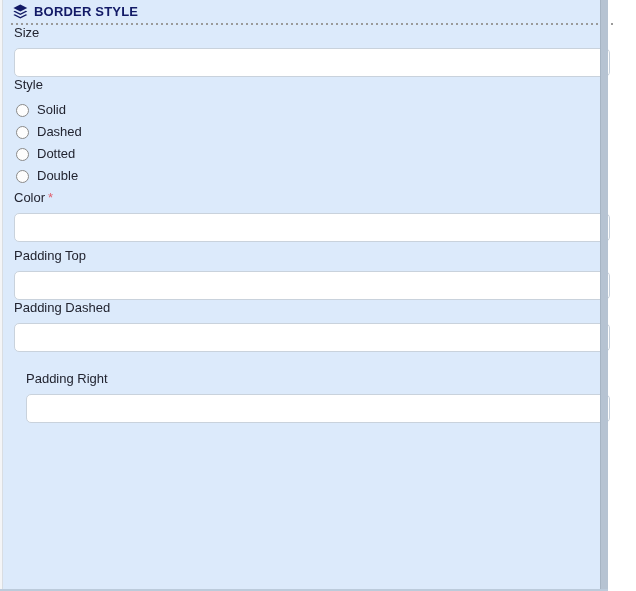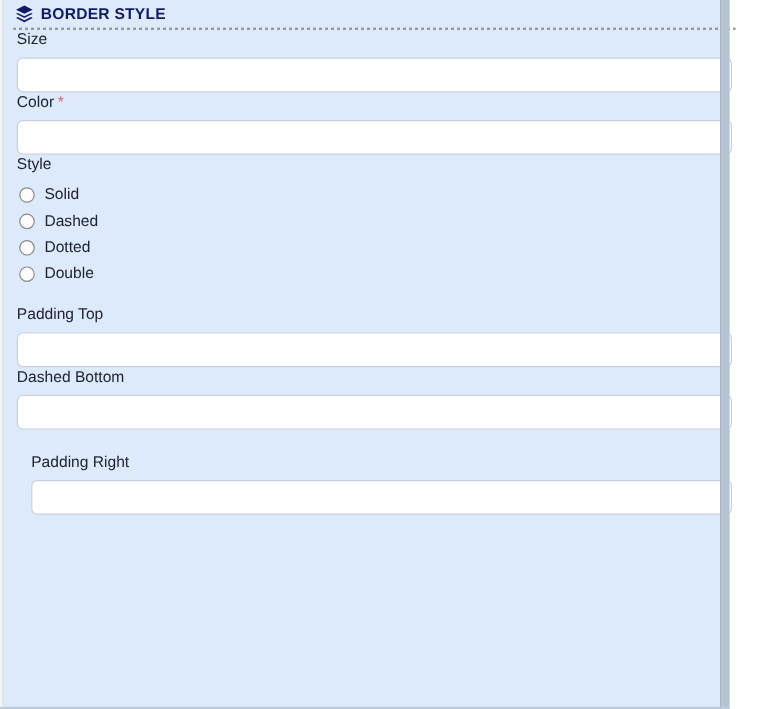--- a/index.html
+++ b/index.html
@@ -59,21 +59,21 @@
     letter-spacing: 0.2px;
   }
   .dotted-divider {
     margin-top: 3px;
     margin-left: -3px;
     margin-right: -3px;
     height: 2px;
     background-image: repeating-linear-gradient(to right, #9a9a9a 0 2px, transparent 2px 5px);
   }
   .form-group { }
-  .form-group.pt  { margin-top: 18px; }
+  .form-group.pt  { margin-top: 6px; }
   .form-group.prt { margin-top: 19px; margin-left: 12px; }
   .field-label {
     display: block;
     font-size: 13px;
     line-height: 16px;
     color: #222430;
     margin-bottom: 7px;
   }
   .required-marker {
     color: #e0606e;
@@ -136,25 +136,20 @@
     </div>
 
     <div class="dotted-divider"></div>
 
     <div class="form-group">
       <label class="field-label">Size</label>
       <input class="text-input" type="text" value="" style="">
     </div>
 
     <div class="form-group">
-      <label class="field-label"><span>Color</span><span class="required-marker">*</span></label>
-      <input class="text-input" type="text" value="" style="">
-    </div>
-
-    <div class="form-group">
       <label class="field-label">Style</label>
       <div class="radio-group">
         <label class="radio-row">
           <input class="radio-input" type="radio" name="style" style="">
           <span class="radio-label">Solid</span>
         </label>
         <label class="radio-row">
           <input class="radio-input" type="radio" name="style" style="">
           <span class="radio-label">Dashed</span>
         </label>
@@ -162,27 +157,32 @@
           <input class="radio-input" type="radio" name="style" style="">
           <span class="radio-label">Dotted</span>
         </label>
         <label class="radio-row">
           <input class="radio-input" type="radio" name="style" style="">
           <span class="radio-label">Double</span>
         </label>
       </div>
     </div>
 
+    <div class="form-group">
+      <label class="field-label"><span>Color</span><span class="required-marker">*</span></label>
+      <input class="text-input" type="text" value="" style="">
+    </div>
+
     <div class="form-group pt">
       <label class="field-label">Padding Top</label>
       <input class="text-input" type="text" value="" style="">
     </div>
 
     <div class="form-group">
-      <label class="field-label">Dashed Bottom</label>
+      <label class="field-label">Padding Dashed</label>
       <input class="text-input" type="text" value="" style="">
     </div>
 
 
     <div class="form-group prt">
       <label class="field-label">Padding Right</label>
       <input class="text-input" type="text" value="" style="">
     </div>
 
   </div>

